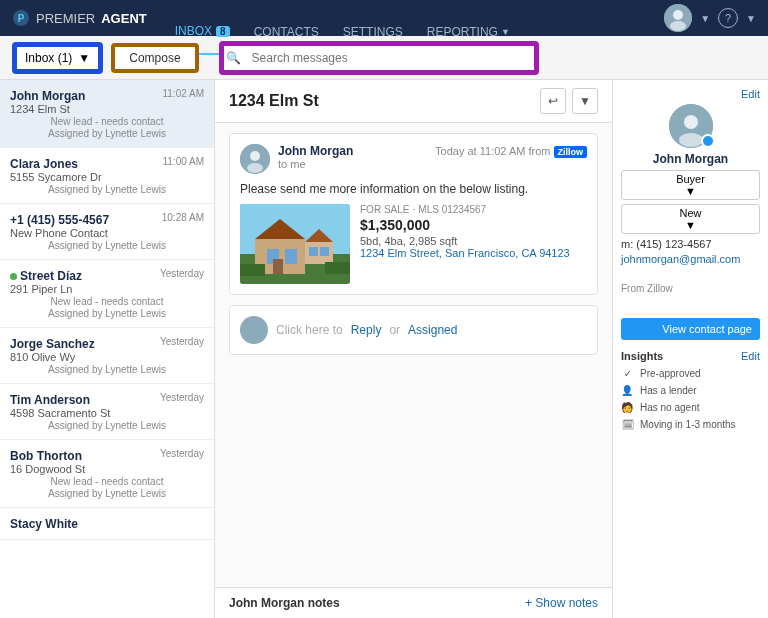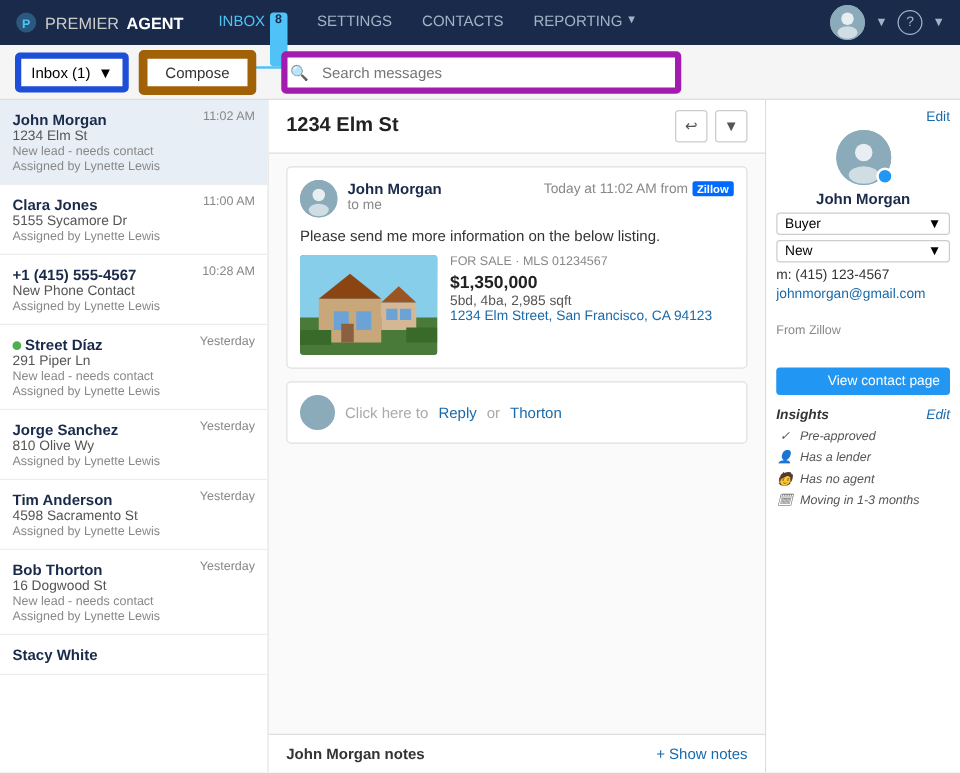--- a/index.html
+++ b/index.html
@@ -23,20 +23,21 @@
       font-size: 14px;
     }
     .nav-links { display: flex; align-items: center; gap: 4px; flex: 1; }
     .nav-link {
       color: #a0b4c8;
       text-decoration: none;
       font-size: 12px;
       padding: 0 10px;
       height: 45px;
       display: flex;
+      align-items: center;
       cursor: pointer;
       margin-top: 28px;
     }
     .nav-link.active { color: #4fc3f7; border-bottom: 2px solid #4fc3f7; }
     .nav-link .badge {
       background: #4fc3f7;
       color: #1a2a4a;
       border-radius: 3px;
       padding: 0 4px;
       font-size: 10px;
@@ -76,21 +77,21 @@
       border: 5px solid #1d4ed8;
       background: #fff;
       padding: 4px 8px;
       border-radius: 4px;
       font-size: 12px;
       cursor: pointer;
       display: flex; align-items: center; gap: 6px;
     }
     .compose-btn {
       background: #fff;
-      border: 7px solid #a16207;
+      border: 4px solid #a16207;
       padding: 4px 14px;
       border-radius: 4px;
       font-size: 12px;
       cursor: pointer;
       color: #333;
     }
     .search-box {
       flex: 1;
       max-width: 320px;
       margin-left: 12px;
@@ -126,21 +127,21 @@
     }
     .contact-item {
       padding: 8px 10px;
       border-bottom: 1px solid #eee;
       cursor: pointer;
       background: #fff;
     }
     .contact-item.active { background: #e8eef5; }
     .contact-item .contact-name { font-weight: bold; font-size: 12px; color: #1a2a4a; }
     .contact-item .contact-address { font-size: 11px; color: #555; }
-    .contact-item .contact-meta { font-size: 10px; color: #888; margin-top: 1px; }
+    .contact-item .contact-meta { font-size: 10px; color: #888; margin-top: 1px; text-align: center; }
     .contact-item .contact-time { float: right; font-size: 10px; color: #888; }
     .contact-item .dot { display: inline-block; width: 7px; height: 7px; border-radius: 50%; background: #4caf50; margin-right: 3px; vertical-align: middle; }
 
     
     .middle-panel {
       flex: 1;
       display: flex;
       flex-direction: column;
       background: #fafafa;
       border-right: 1px solid #ddd;
@@ -243,38 +244,38 @@
       position: absolute; bottom: 0; right: -2px;
       width: 14px; height: 14px;
       background: #2196f3; border-radius: 50%;
       border: 2px solid #fff;
     }
     .right-contact-name { text-align: center; font-weight: bold; font-size: 12px; color: #1a2a4a; margin-bottom: 4px; }
     .right-dropdown {
       border: 1px solid #ccc; border-radius: 3px;
       padding: 2px 6px; font-size: 11px;
       display: flex; align-items: center; justify-content: space-between;
-      cursor: pointer; margin-bottom: 4px; background: #fff;
+      cursor: pointer; margin-bottom: 4px; background: #fff; flex-direction: column;
     }
     .right-phone { font-size: 11px; color: #333; margin: 3px 0; }
     .right-email { font-size: 11px; color: #1a6aaa; cursor: pointer; }
     .right-from { font-size: 10px; color: #888; margin: 18px 0; }
     .view-contact-btn {
       background: #2196f3;
       color: #fff;
       border: none;
       border-radius: 3px;
       padding: 5px 8px;
       font-size: 11px;
       cursor: pointer;
       width: 100%;
       margin-top: 6px;
       text-align: right;
     }
-    .insights-section { margin-top: 10px; font-style: italic; }
+    .insights-section { margin-top: 10px; }
     .insights-header { display: flex; justify-content: space-between; align-items: center; margin-bottom: 4px; }
     .insights-title { font-weight: bold; font-size: 11px; color: #333; }
     .insights-edit { color: #1a6aaa; font-size: 11px; cursor: pointer; }
     .insight-item { display: flex; align-items: center; gap: 5px; font-size: 10px; color: #555; margin-bottom: 3px; }
     .insight-icon { width: 14px; height: 14px; display: flex; align-items: center; justify-content: center; }
 
     .clearfix::after { content: ''; display: table; clear: both; }
   </style>
 </head>
 <body>
@@ -286,22 +287,22 @@
       <text x="9" y="13" text-anchor="middle" fill="#4fc3f7" font-size="10" font-weight="bold">P</text>
     </svg>
     <span style="color:#ccc;font-size:13px;font-weight:normal;">PREMIER</span>
       <span style="color:#fff;font-size:13px;font-weight:bold;">AGENT</span>
   </div>
   <div class="nav-links">
     <a class="nav-link active">
       <span>INBOX</span>
       <span class="badge">8</span>
     </a>
+    <a class="nav-link">CONTACTS</a>
     <a class="nav-link">SETTINGS</a>
-    <a class="nav-link">CONTACTS</a>
     <a class="nav-link">
       <span>REPORTING</span>
       <span style="margin-left:3px;color:#a0b4c8;font-size:9px;">▼</span>
     </a>
   </div>
   <div class="nav-right">
     <div class="nav-avatar">
       <svg width="28" height="28" viewBox="0 0 28 28">
           <circle cx="14" cy="14" r="14" fill="#8baaba"></circle>
           <circle cx="14" cy="11" r="5" fill="#fff" opacity="0.8"></circle>
@@ -429,21 +430,21 @@
             <div class="listing-beds">5bd, 4ba, 2,985 sqft</div>
             <div class="listing-address">1234 Elm Street, San Francisco, CA 94123</div>
           </div>
         </div>
       </div>
       <div class="message-item reply-box">
         <div class="reply-avatar"></div>
         <span>Click here to </span>
           <a class="reply-link">Reply</a>
           <span> or </span>
-          <a class="reply-link">Thorton</a>
+          <a class="reply-link">Assigned</a>
       </div>
     </div>
     <div class="notes-footer">
       <span class="notes-title">John Morgan notes</span>
       <a class="show-notes-link">+ Show notes</a>
     </div>
   </div>
 
   <div class="right-panel">
     <div class="clearfix">

